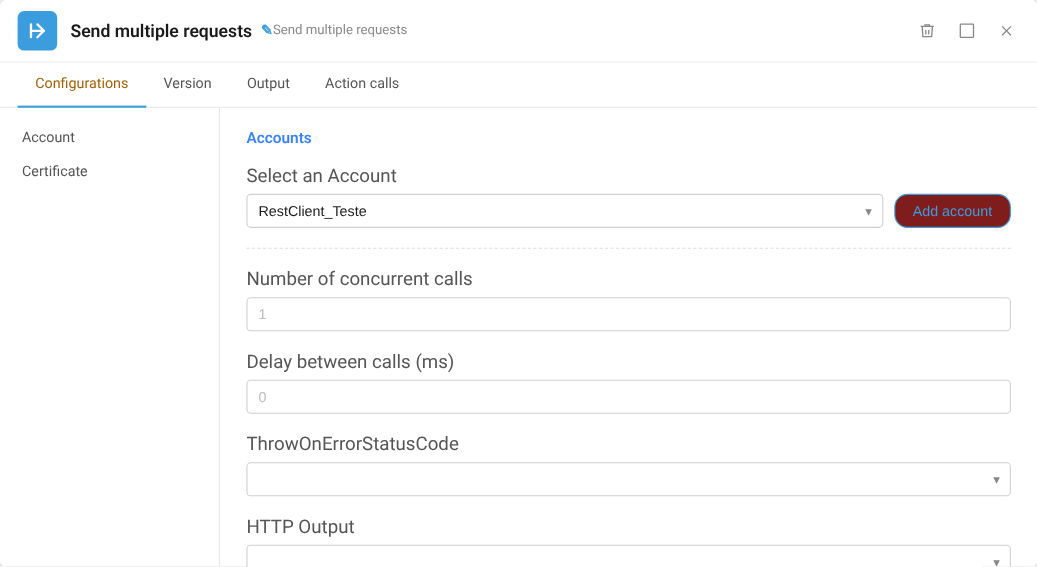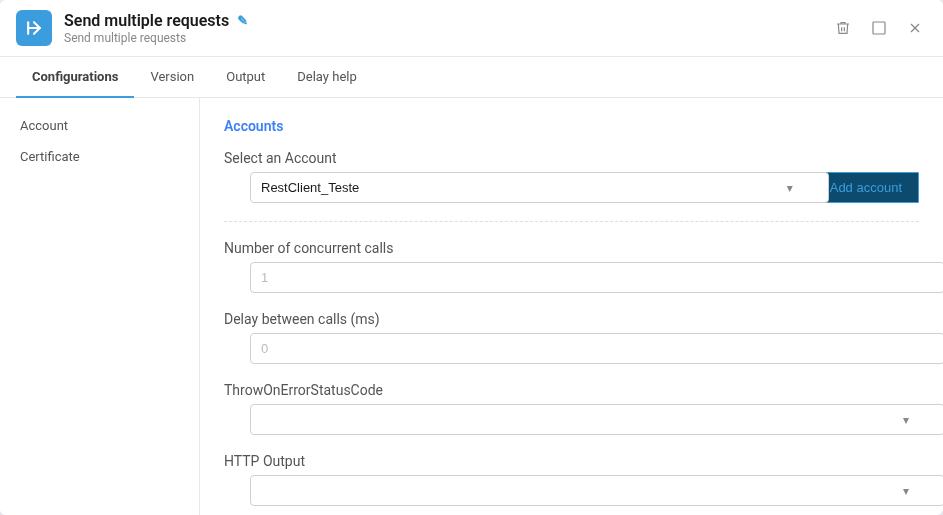--- a/index.html
+++ b/index.html
@@ -38,21 +38,21 @@
       border-radius: 6px;
       display: flex;
       align-items: center;
       justify-content: center;
       margin-right: 12px;
       flex-shrink: 0;
     }
     .title-icon svg { color: #fff; }
     .title-text {
       display: flex;
-      flex-direction: column;
+      flex-direction: row;
     }
     .title-main {
       display: flex;
       align-items: center;
       gap: 8px;
       font-size: 16px;
       font-weight: 600;
       color: #1a1a1a;
     }
     .title-sub {
@@ -93,23 +93,23 @@
     .tab {
       padding: 12px 16px;
       font-size: 13px;
       color: #555;
       cursor: pointer;
       border-bottom: 2px solid transparent;
       margin-bottom: -1px;
       white-space: nowrap;
     }
     .tab.active {
-      color: #404040;
+      color: #a16207;
       border-bottom: 2px solid #3b9ddd;
-      font-weight: 700;
+      font-weight: 400;
     }
     
     .content-area {
       display: flex;
       flex: 1;
       overflow: hidden;
     }
     
     .sidebar {
       width: 200px;
@@ -136,21 +136,21 @@
     .section-title {
       font-size: 14px;
       font-weight: 600;
       color: #3b82f6;
       margin-bottom: 16px;
     }
     .form-group {
       margin-bottom: 18px;
     }
     .form-label {
-      font-size: 14px;
+      font-size: 17px;
       color: #555;
       margin-bottom: 6px;
       display: block;
     }
     .select-row {
       display: flex;
       gap: 10px;
       align-items: center;
     }
     .select-wrapper {
@@ -162,42 +162,41 @@
       padding: 7px 32px 7px 10px;
       border: 1px solid #d0d0d0;
       border-radius: 4px;
       font-size: 13px;
       color: #1a1a1a;
       background: #fff;
       appearance: none;
       -webkit-appearance: none;
       cursor: pointer;
       outline: none;
-      margin-left: 26px;
     }
     .form-input {
       padding-right: 10px;
       cursor: text;
     }
     .form-input::placeholder { color: #bbb; }
     .select-chevron {
       position: absolute;
       right: 10px;
       top: 50%;
       transform: translateY(-50%);
       pointer-events: none;
       color: #888;
       font-size: 12px;
     }
     .add-account-btn {
-      background: #0c4a6e;
+      background: #7f1d1d;
       border: 1px solid #3b9ddd;
       color: #3b9ddd;
       padding: 7px 16px;
-      border-radius: 1px;
+      border-radius: 12px;
       font-size: 13px;
       cursor: pointer;
       white-space: nowrap;
       flex-shrink: 0;
     }
     .divider {
       border: none;
       border-top: 1px dashed #ddd;
       margin: 10px 0 18px;
     }
@@ -242,21 +241,21 @@
           <line x1="6" y1="6" x2="18" y2="18"></line>
         </svg>
       </button>
     </div>
   </div>
 
   <div class="tabs-bar">
     <div class="tab active">Configurations</div>
     <div class="tab">Version</div>
     <div class="tab">Output</div>
-    <div class="tab">Delay help</div>
+    <div class="tab">Action calls</div>
   </div>
 
   <div class="content-area">
 
     <div class="sidebar">
       <div class="sidebar-item">Account</div>
       <div class="sidebar-item">Certificate</div>
     </div>
 
     <div class="main-content">

